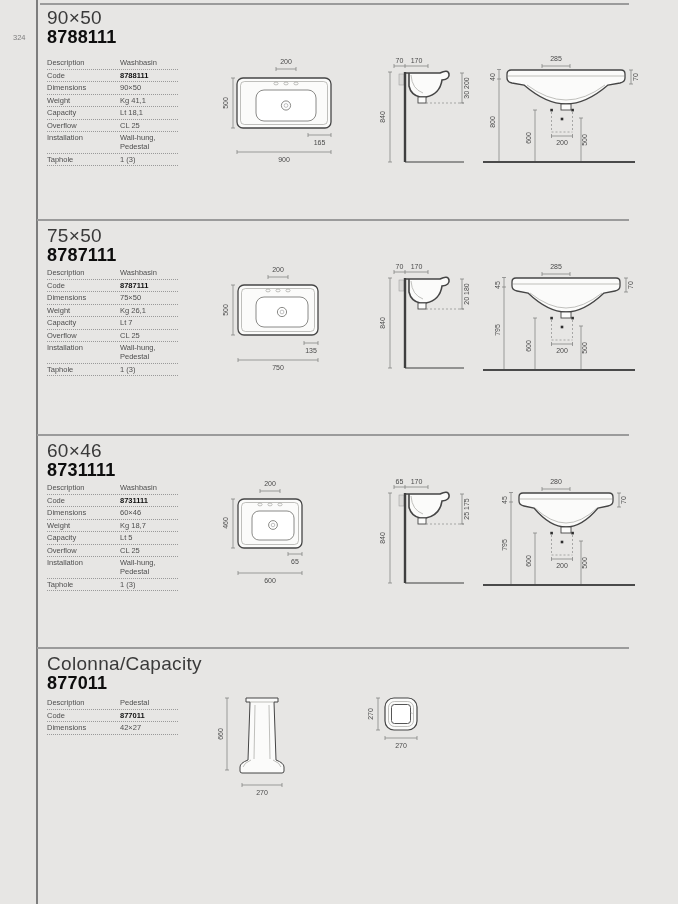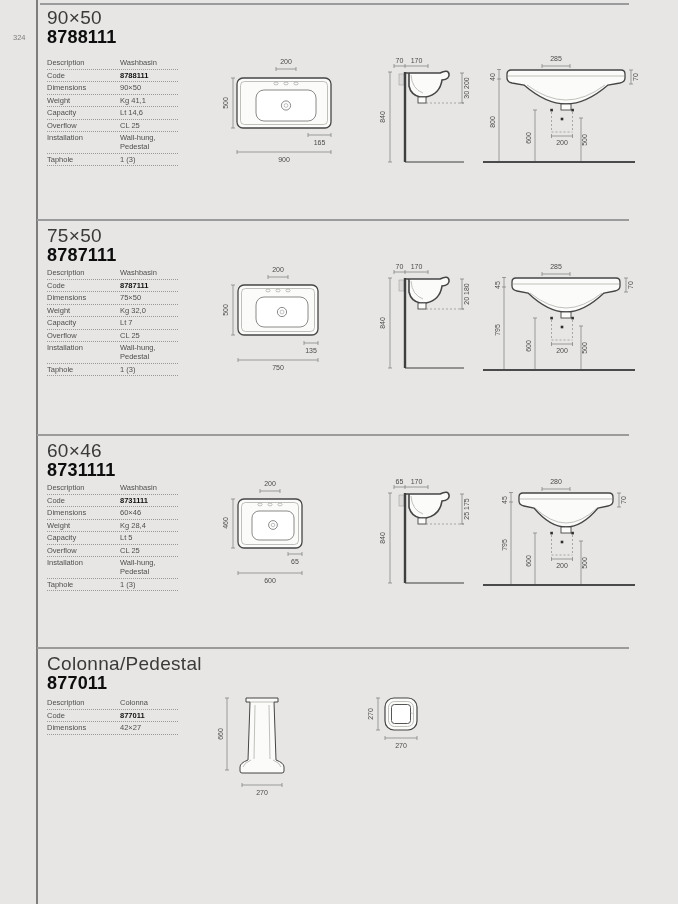--- a/index.html
+++ b/index.html
@@ -57,21 +57,21 @@
   <div class="row">
       <span class="lbl">Dimensions</span>
       <span class="val">90×50</span>
     </div>
   <div class="row">
       <span class="lbl">Weight</span>
       <span class="val">Kg 41,1</span>
     </div>
   <div class="row">
       <span class="lbl">Capacity</span>
-      <span class="val">Lt 14,6</span>
+      <span class="val">Lt 18,1</span>
     </div>
   <div class="row">
       <span class="lbl">Overflow</span>
       <span class="val">CL 25</span>
     </div>
   <div class="row">
       <span class="lbl">Installation</span>
       <span class="val">Wall-hung, Pedestal</span>
     </div>
   <div class="row">
@@ -153,21 +153,21 @@
   <div class="row">
       <span class="lbl">Code</span>
       <span class="val vb">8787111</span>
     </div>
   <div class="row">
       <span class="lbl">Dimensions</span>
       <span class="val">75×50</span>
     </div>
   <div class="row">
       <span class="lbl">Weight</span>
-      <span class="val">Kg 32,0</span>
+      <span class="val">Kg 26,1</span>
     </div>
   <div class="row">
       <span class="lbl">Capacity</span>
       <span class="val">Lt 7</span>
     </div>
   <div class="row">
       <span class="lbl">Overflow</span>
       <span class="val">CL 25</span>
     </div>
   <div class="row">
@@ -253,21 +253,21 @@
   <div class="row">
       <span class="lbl">Code</span>
       <span class="val vb">8731111</span>
     </div>
   <div class="row">
       <span class="lbl">Dimensions</span>
       <span class="val">60×46</span>
     </div>
   <div class="row">
       <span class="lbl">Weight</span>
-      <span class="val">Kg 28,4</span>
+      <span class="val">Kg 18,7</span>
     </div>
   <div class="row">
       <span class="lbl">Capacity</span>
       <span class="val">Lt 5</span>
     </div>
   <div class="row">
       <span class="lbl">Overflow</span>
       <span class="val">CL 25</span>
     </div>
   <div class="row">
@@ -335,27 +335,27 @@
   <path class="dl" d="M86.5,82 v4 M107.5,82 v4 M86.5,84 h21"></path>
   <text x="97" y="93" text-anchor="middle">200</text>
   <path class="dl" d="M68,58 h4 M68,110 h4 M70,58 V110"></path>
   <text transform="rotate(-90 66 86)" x="66" y="86" text-anchor="middle">600</text>
   <path class="dl" d="M114,66 h4 M114,110 h4 M116,66 V110"></path>
   <text transform="rotate(-90 122 88)" x="122" y="88" text-anchor="middle">500</text>
   <line class="floor2" x1="18" y1="110" x2="170" y2="110"></line>
 </svg>
 
 <div class="abs hdr" style="left:47px;top:654px;">
-  <div class="t1">Colonna/Pedestal</div>
+  <div class="t1">Colonna/Capacity</div>
   <div class="t2">877011</div>
 </div>
 <div class="abs spec" style="left:47px;top:697px;">
   <div class="row">
       <span class="lbl">Description</span>
-      <span class="val">Colonna</span>
+      <span class="val">Pedestal</span>
     </div>
   <div class="row">
       <span class="lbl">Code</span>
       <span class="val vb">877011</span>
     </div>
   <div class="row">
       <span class="lbl">Dimensions</span>
       <span class="val">42×27</span>
     </div>
 </div>

